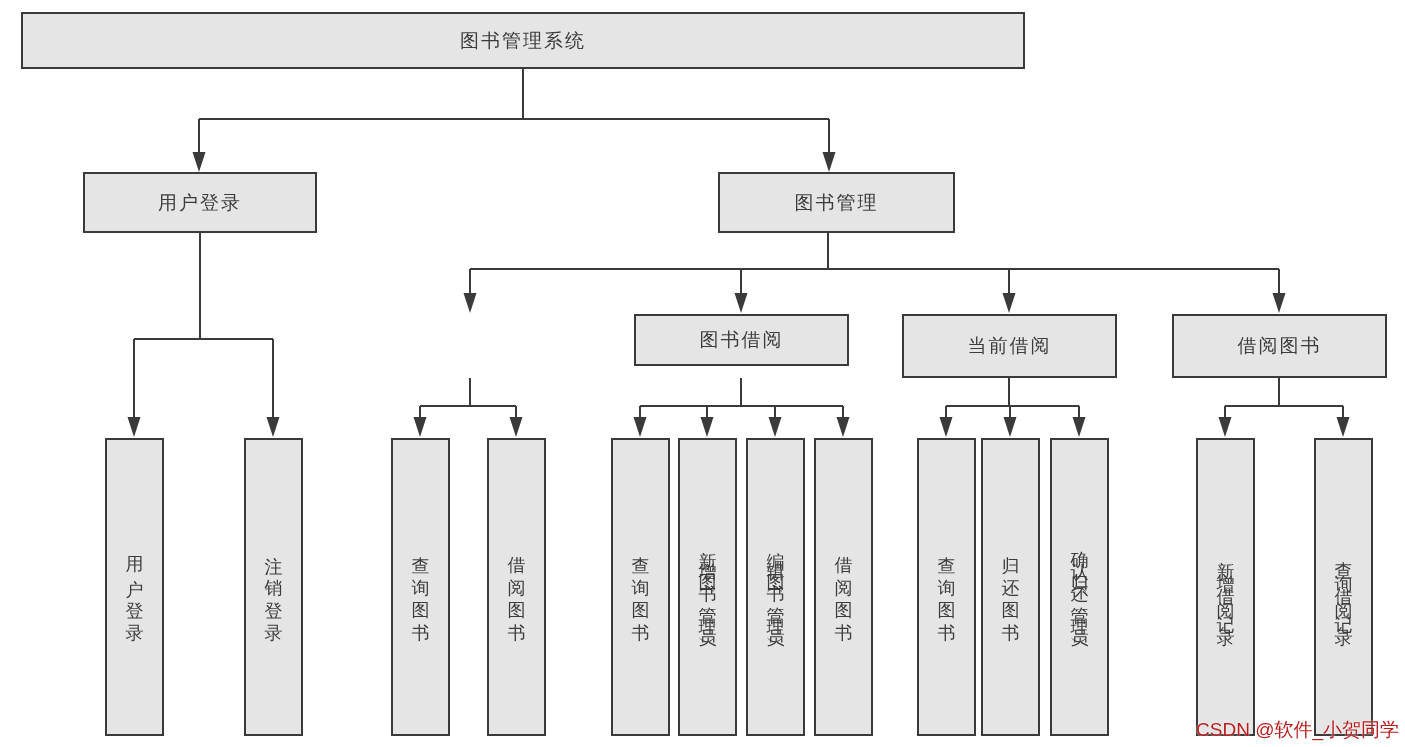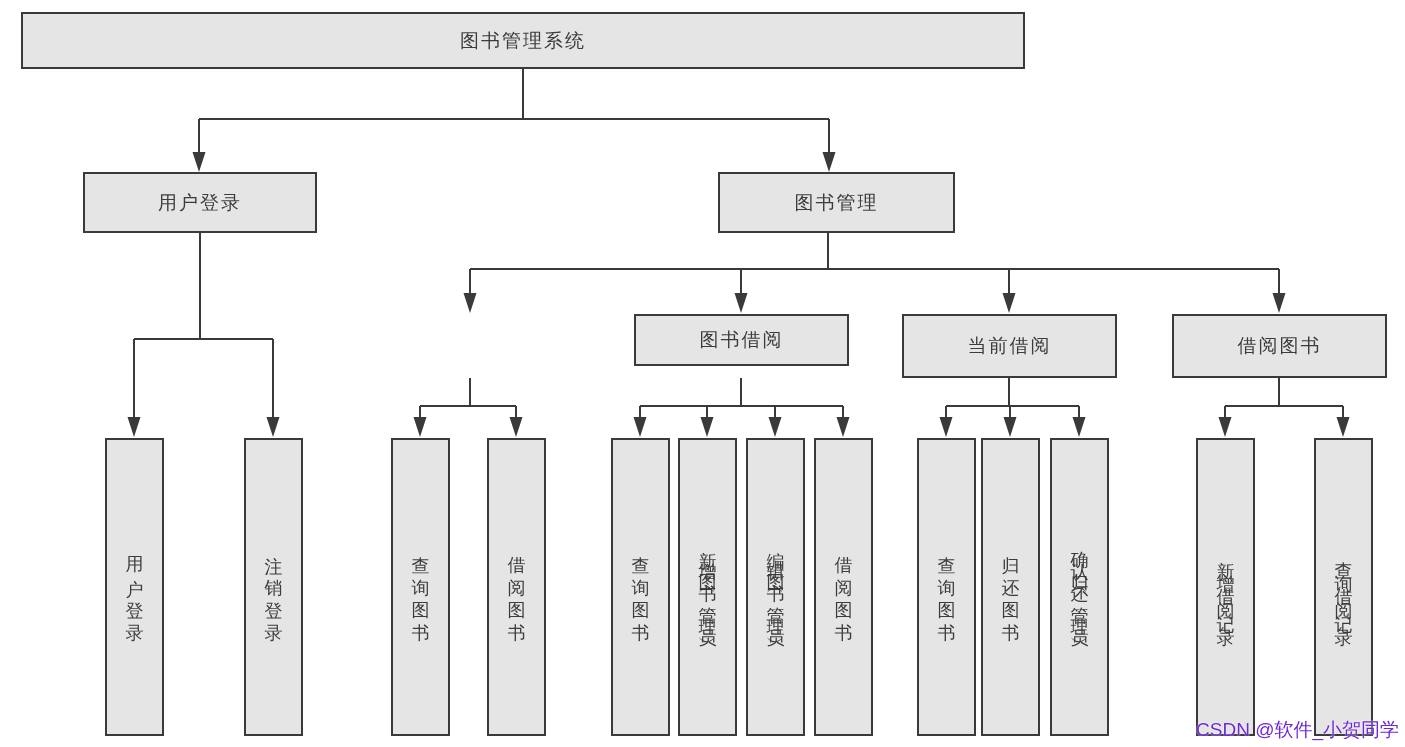--- a/index.html
+++ b/index.html
@@ -42,21 +42,21 @@
     letter-spacing: 1.25em;
   }
   .leaf.med span  { letter-spacing: 0.75em; }
   .leaf.long span { letter-spacing: 0.62em; }
   .watermark {
     position: absolute;
     right: 6px;
     bottom: 4px;
     z-index: 3;
     font-size: 19px;
-    color: #6d28d9;
+    color: #b91c1c;
     text-shadow: 0 0 2px #ffffff;
     white-space: nowrap;
   }
 
   
   .n-root  { left: 21px;   top: 12px;  width: 1004px; height: 57px; }
   .n-l2a   { left: 83px;   top: 172px; width: 234px;  height: 61px; }
   .n-l2b   { left: 718px;  top: 172px; width: 237px;  height: 61px; }
   .n-l3a   { left: 362px;  top: 314px; width: 216px;  height: 64px; }
   .n-l3b   { left: 634px;  top: 314px; width: 215px;  height: 52px; }

